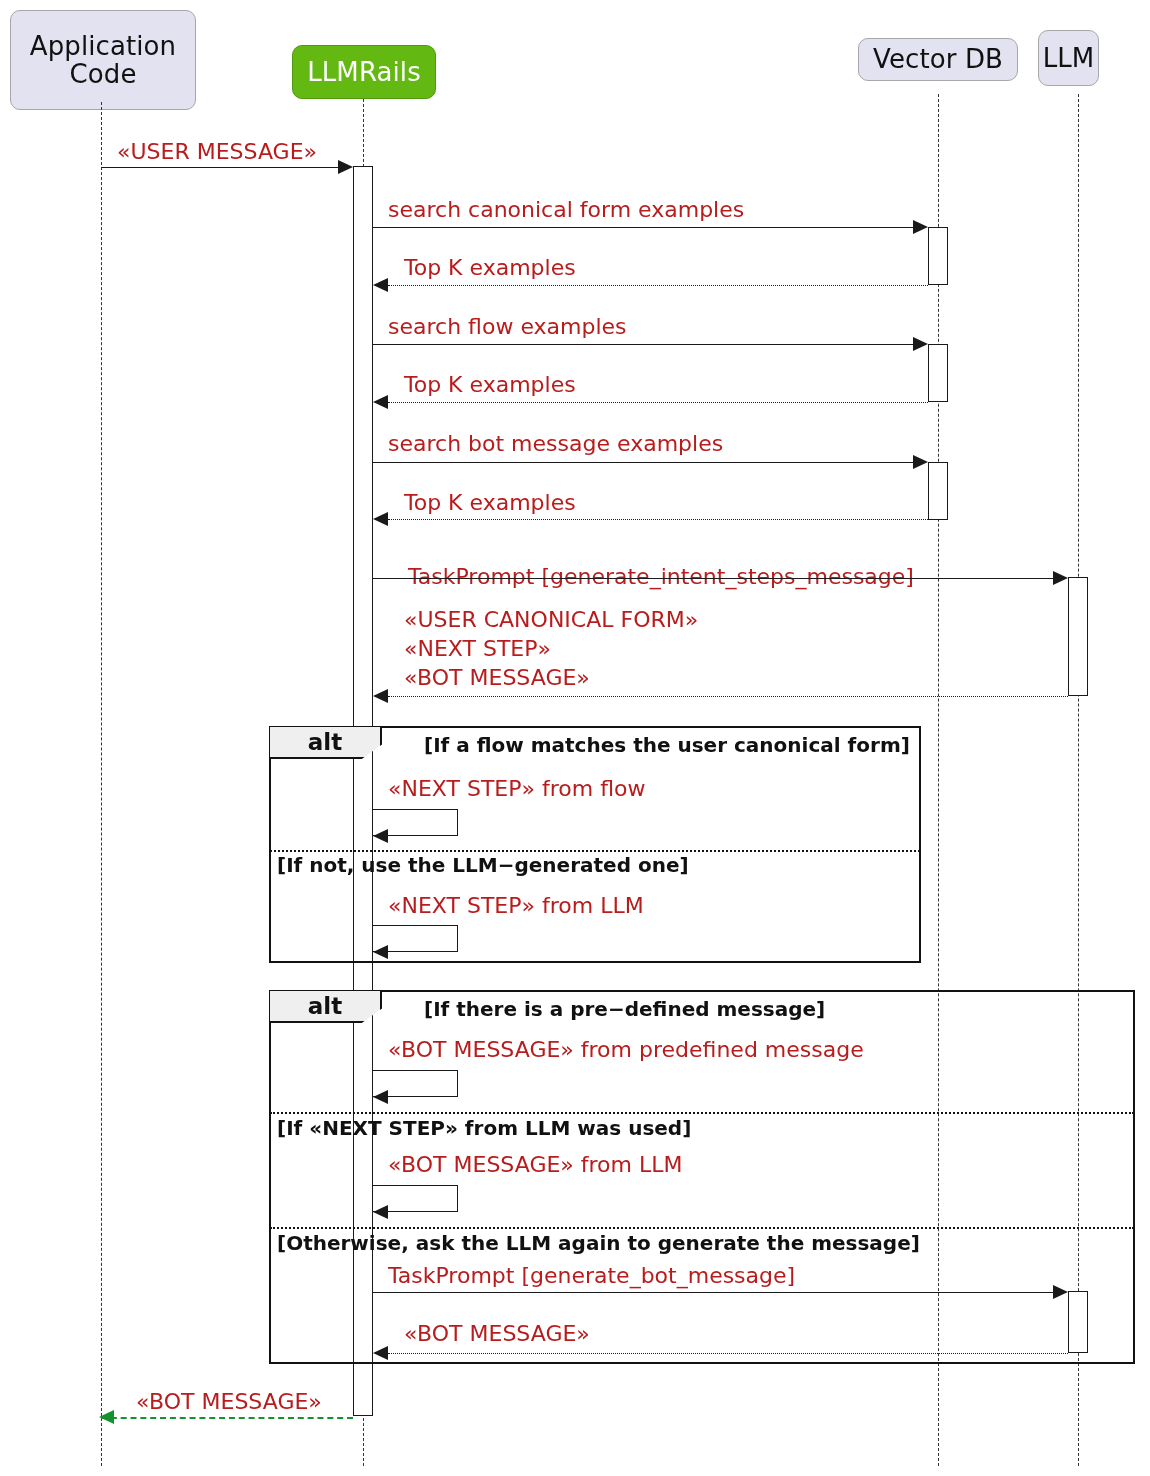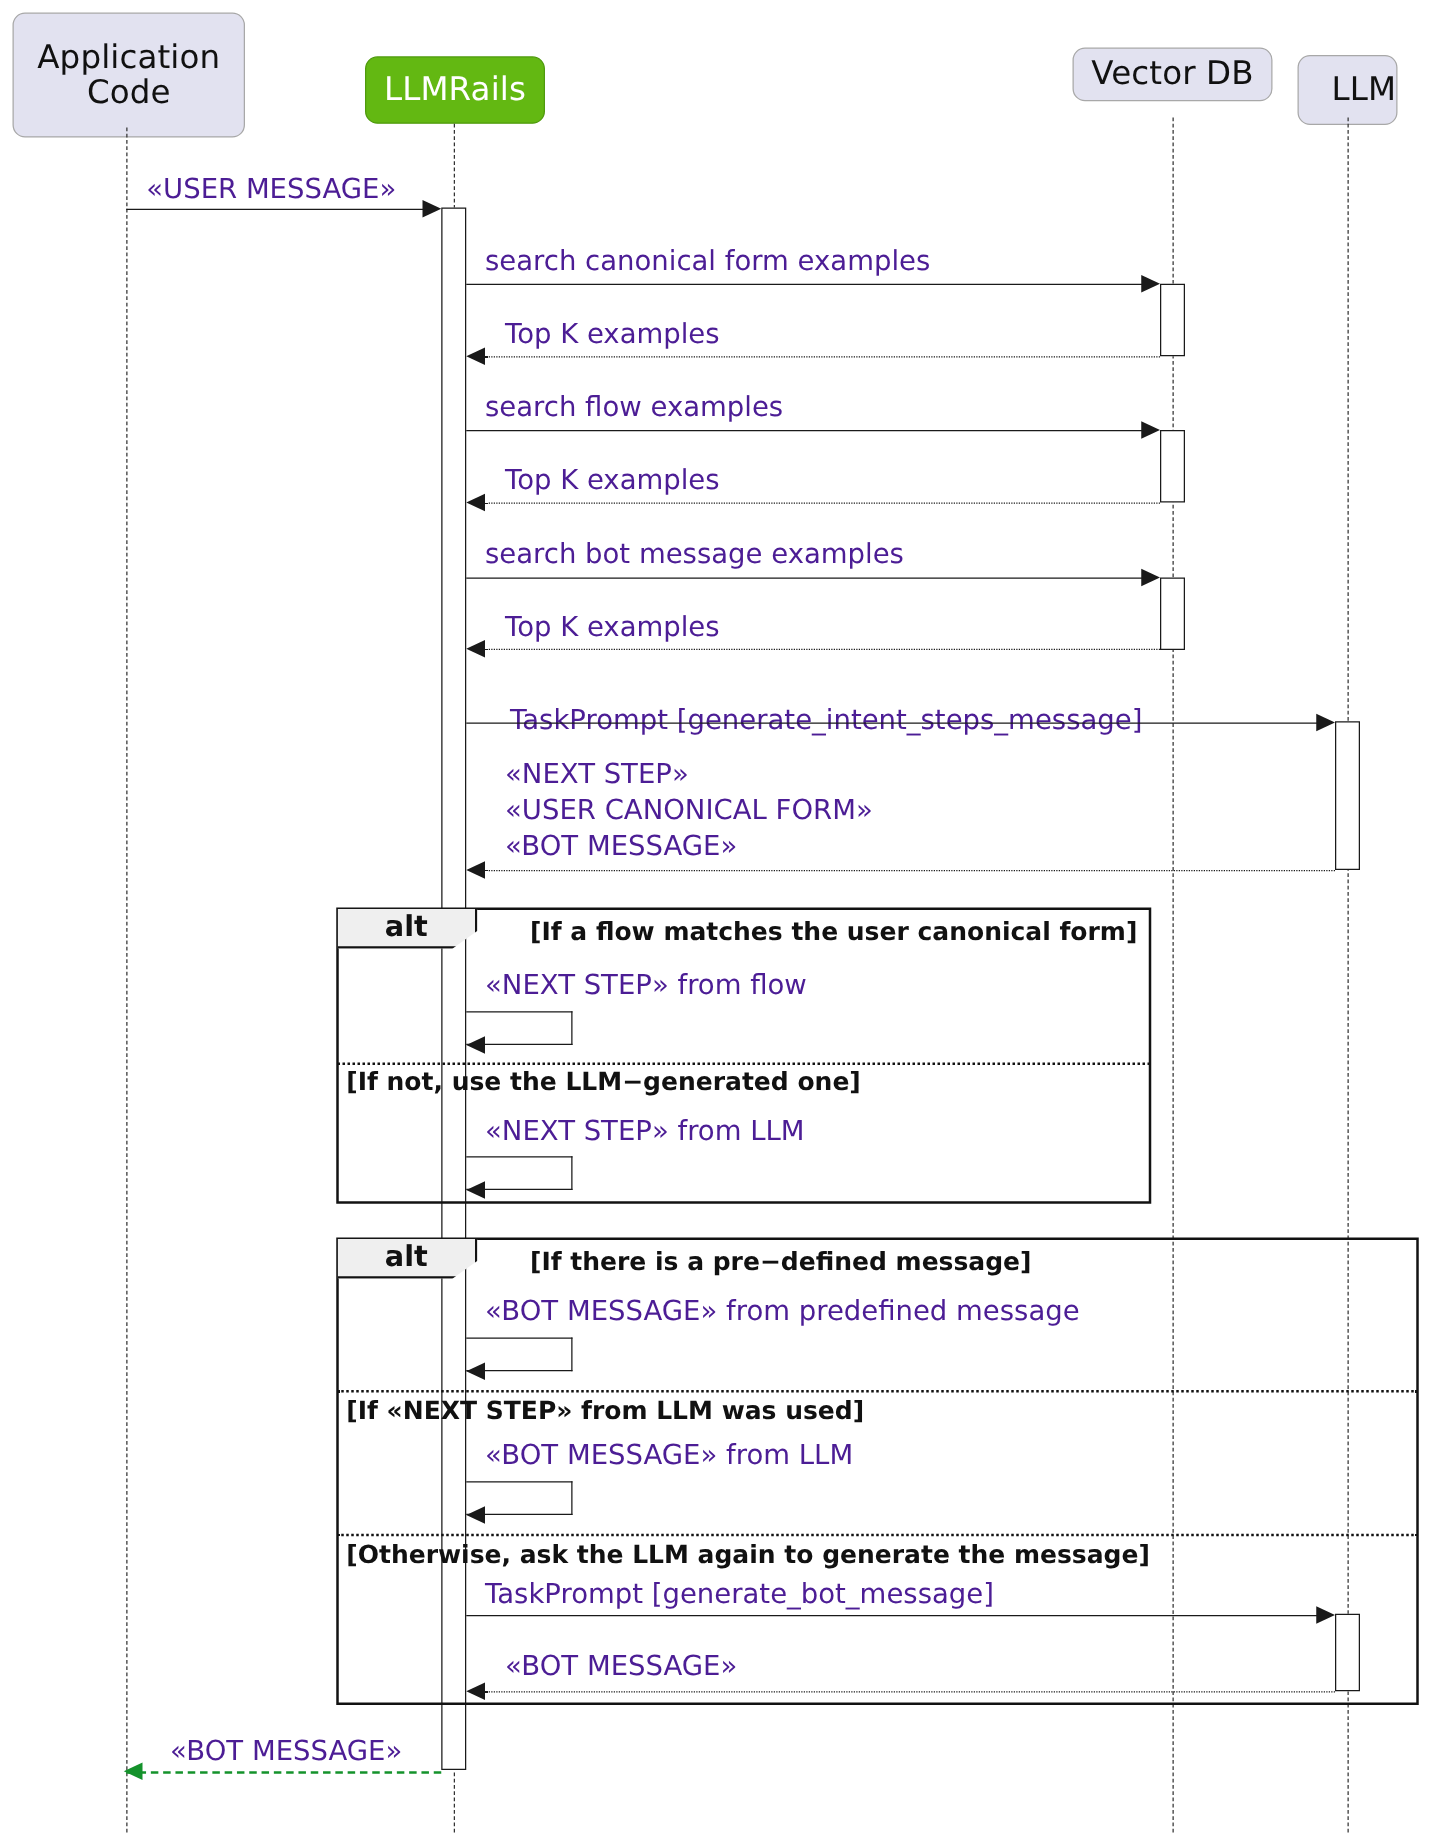--- a/index.html
+++ b/index.html
@@ -34,21 +34,21 @@
 
   .arrow-r{position:absolute;width:0;height:0;
     border-top:7px solid transparent;border-bottom:7px solid transparent;
     border-left:15px solid #1a1a1a;}
   .arrow-l{position:absolute;width:0;height:0;
     border-top:7px solid transparent;border-bottom:7px solid transparent;
     border-right:15px solid #1a1a1a;}
   .arrow-l.green{border-right-color:#14922b;}
 
   .msg-label{
-    position:absolute;font-size:22px;color:#4c1d95;white-space:nowrap;line-height:1.15;
+    position:absolute;font-size:22px;color:#b91c1c;white-space:nowrap;line-height:1.15;
   }
   .msg-label.multi{line-height:1.32;}
 
   
   .selfmsg{
     position:absolute;box-sizing:border-box;
     border:1.6px solid #1a1a1a;border-left:none;
     background:transparent;
   }
 
@@ -77,21 +77,21 @@
   </div>
 
   <div class="participant accent" style="left:292px;top:45px;width:144px;height:54px;">
     <span>LLMRails</span>
   </div>
 
   <div class="participant" style="left:858px;top:38px;width:160px;height:43px;">
     <span>Vector DB</span>
   </div>
 
-  <div class="participant" style="left:1038px;top:44px;width:80px;height:56px;justify-content:flex-end;">
+  <div class="participant" style="left:1038px;top:30px;width:61px;height:56px;">
     <span>LLM</span>
   </div>
 
   <div class="lifeline" style="left:101px;top:102px;height:1364px;"></div>
   <div class="lifeline" style="left:363px;top:99px;height:1367px;"></div>
   <div class="lifeline" style="left:938px;top:94px;height:1372px;"></div>
   <div class="lifeline" style="left:1078px;top:94px;height:1372px;"></div>
 
   <div class="activation" style="left:353px;top:166px;width:20px;height:1250px;"></div>
 
@@ -128,22 +128,22 @@
 
   <div class="msg-label" style="left:404px;top:490px;">Top K examples</div>
   <div class="msg-line dashed" style="left:388px;top:519px;width:540px;"></div>
   <div class="arrow-l" style="left:373px;top:512px;"></div>
 
   <div class="msg-label" style="left:388px;top:564px;margin-left:20px;">TaskPrompt [generate_intent_steps_message]</div>
   <div class="msg-line" style="left:373px;top:578px;width:681px;"></div>
   <div class="arrow-r" style="left:1053px;top:571px;"></div>
 
   <div class="msg-label multi" style="left:404px;top:605px;">
+    <div>«USER CANONICAL FORM»</div>
     <div>«NEXT STEP»</div>
-    <div>«USER CANONICAL FORM»</div>
     <div>«BOT MESSAGE»</div>
   </div>
   <div class="msg-line dashed" style="left:388px;top:696px;width:680px;"></div>
   <div class="arrow-l" style="left:373px;top:689px;"></div>
 
   <div class="altbox" style="left:269px;top:726px;width:652px;height:237px;"></div>
   <div class="alt-tab" style="left:270px;top:727px;width:112px;height:32px;">alt</div>
   <div class="alt-cond" style="left:424px;top:733px;">[If a flow matches the user canonical form]</div>
 
   <div class="msg-label" style="left:388px;top:776px;">«NEXT STEP» from flow</div>

